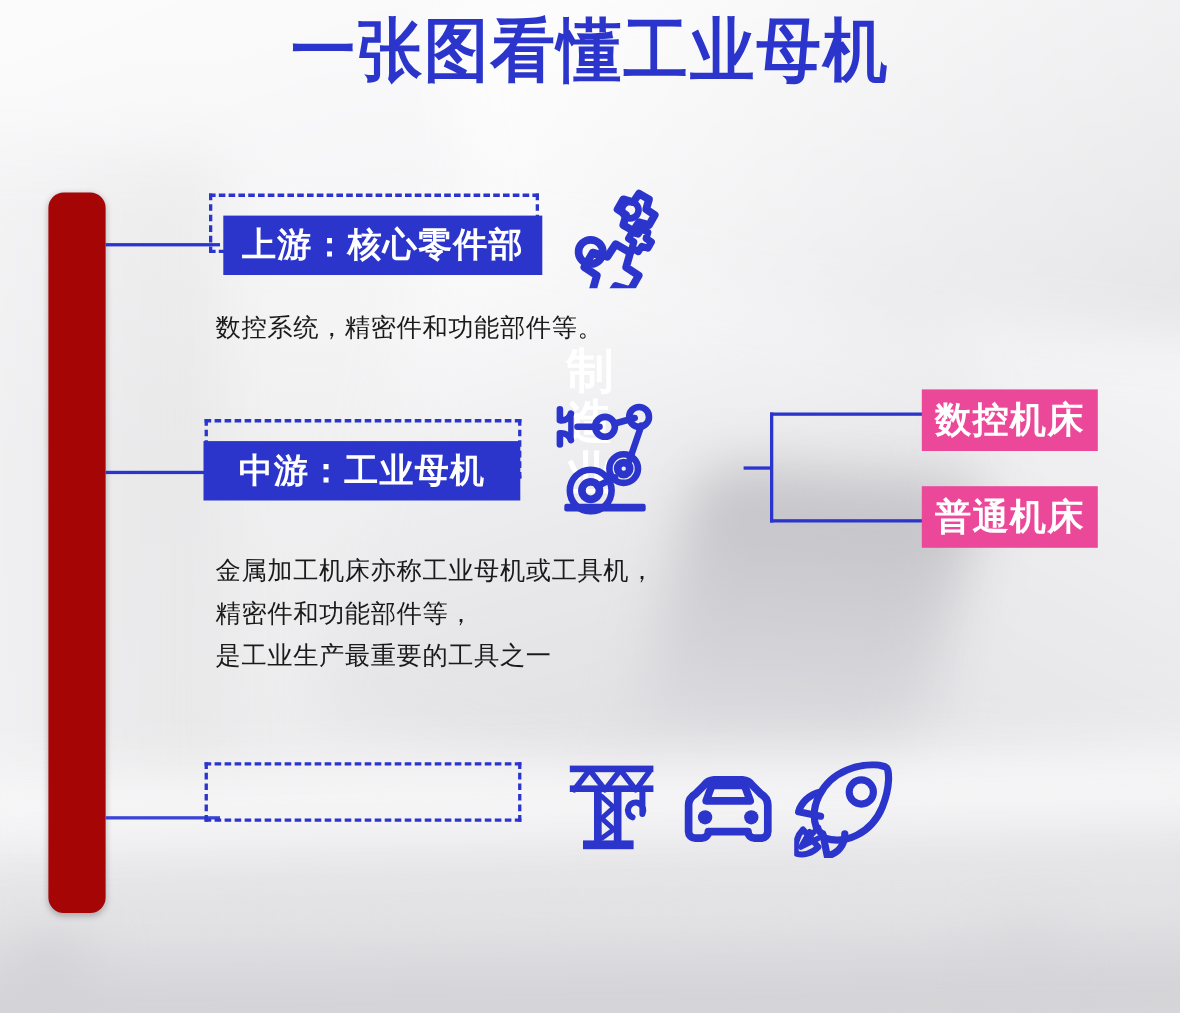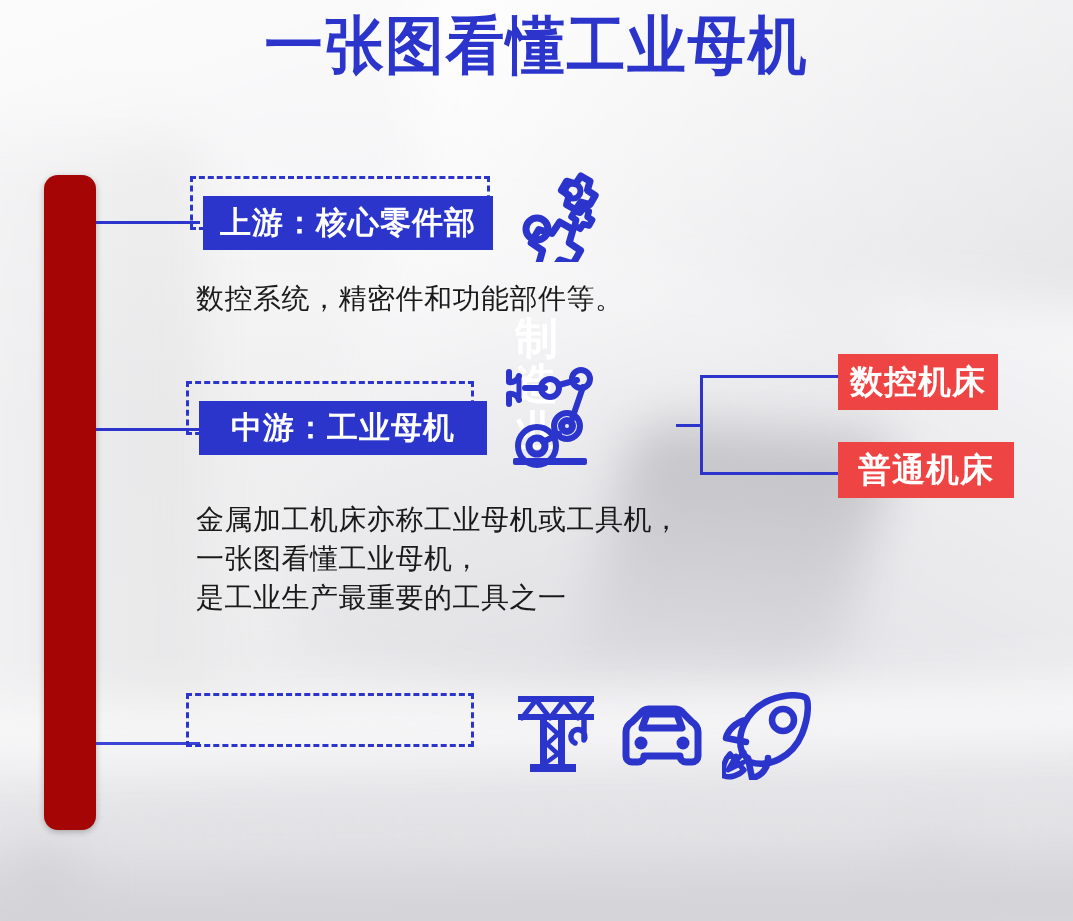--- a/index.html
+++ b/index.html
@@ -162,57 +162,57 @@
     box-sizing: border-box;
     padding: 0 16px;
   }
 
   
   .dash-up { left: 190px; top: 176px; width: 300px; height: 54px; }
   .chip-up { left: 203px; top: 196px; width: 290px; height: 54px; font-family: Liberation Serif, serif; }
 
   
   .dash-mid { left: 186px; top: 381px; width: 288px; height: 54px; }
-  .chip-mid { left: 199px; top: 401px; width: 288px; height: 54px; }
+  .chip-mid { left: 185px; top: 401px; width: 288px; height: 54px; }
 
   
   .dash-down { left: 186px; top: 693px; width: 288px; height: 54px; }
   .chip-down { left: 199px; top: 713px; width: 288px; height: 54px; }
 
   
   .para {
     position: absolute;
     color: #1a1a1a;
-    font-size: 28px;
+    font-size: 23px;
     line-height: 39px;
     font-family: "DejaVu Sans", "Liberation Sans", sans-serif;
     white-space: pre;
     letter-spacing: .5px;
   }
   .para-up   { left: 196px; top: 279px; }
   .para-mid  { left: 196px; top: 500px; }
   .para-down { left: 196px; top: 807px; }
 
   
   .branch-box {
     position: absolute;
-    background: #ef4444;
+    background: #ec4899;
     color: #ffffff;
     font-size: 33px;
     font-weight: 700;
     display: flex;
     align-items: center;
     justify-content: center;
     font-family: "DejaVu Sans", "Liberation Sans", sans-serif;
     white-space: nowrap;
     letter-spacing: 1px;
     box-sizing: border-box;
   }
   .branch-cnc     { left: 838px; top: 354px; width: 160px; height: 56px; }
-  .branch-regular { left: 838px; top: 442px; width: 176px; height: 56px; }
+  .branch-regular { left: 838px; top: 442px; width: 160px; height: 56px; }
 
   
   .bracket {
     position: absolute;
     left: 700px;
     top: 375px;
     width: 140px;
     height: 100px;
   }
   .bracket-v {
@@ -327,21 +327,21 @@
   <div class="bracket-stub"></div>
   <div class="bracket">
     <div class="bracket-v"></div>
     <div class="bracket-h top"></div>
     <div class="bracket-h bot"></div>
   </div>
   <div class="branch-box branch-cnc">数控机床</div>
   <div class="branch-box branch-regular">普通机床</div>
 
   <div class="para para-mid">金属加工机床亦称工业母机或工具机，
-一张图看懂工业母机，
+精密件和功能部件等，
 是工业生产最重要的工具之一</div>
 
   <div class="dash dash-down"></div>
 
   <div class="icon icon-crane">
     <svg width="88" height="84" viewBox="0 0 88 84" fill="none" stroke="#2B35CC" stroke-width="6" stroke-linejoin="round" stroke-linecap="round">
 
       <rect x="6" y="4" width="76" height="6" fill="#2B35CC" stroke="none"></rect>
       <rect x="6" y="22" width="76" height="6" fill="#2B35CC" stroke="none"></rect>
 

